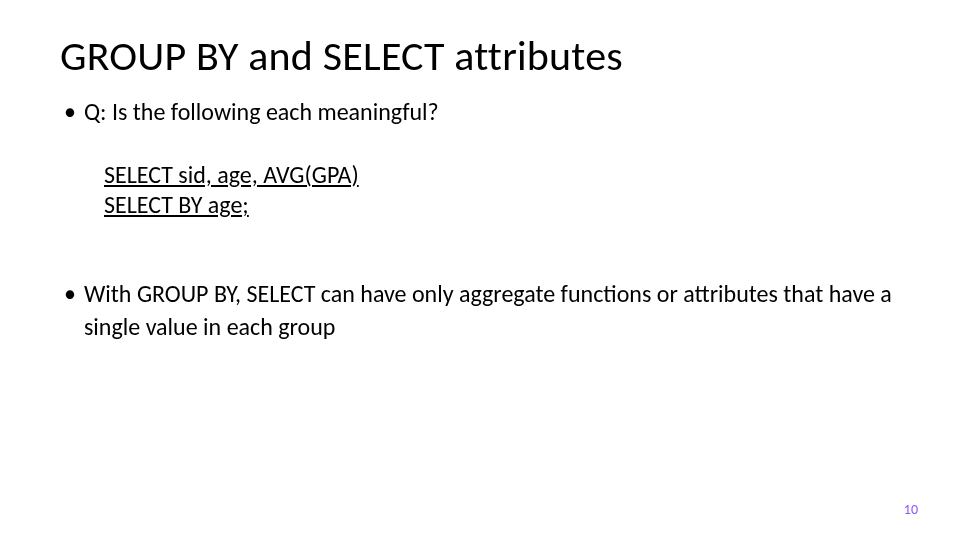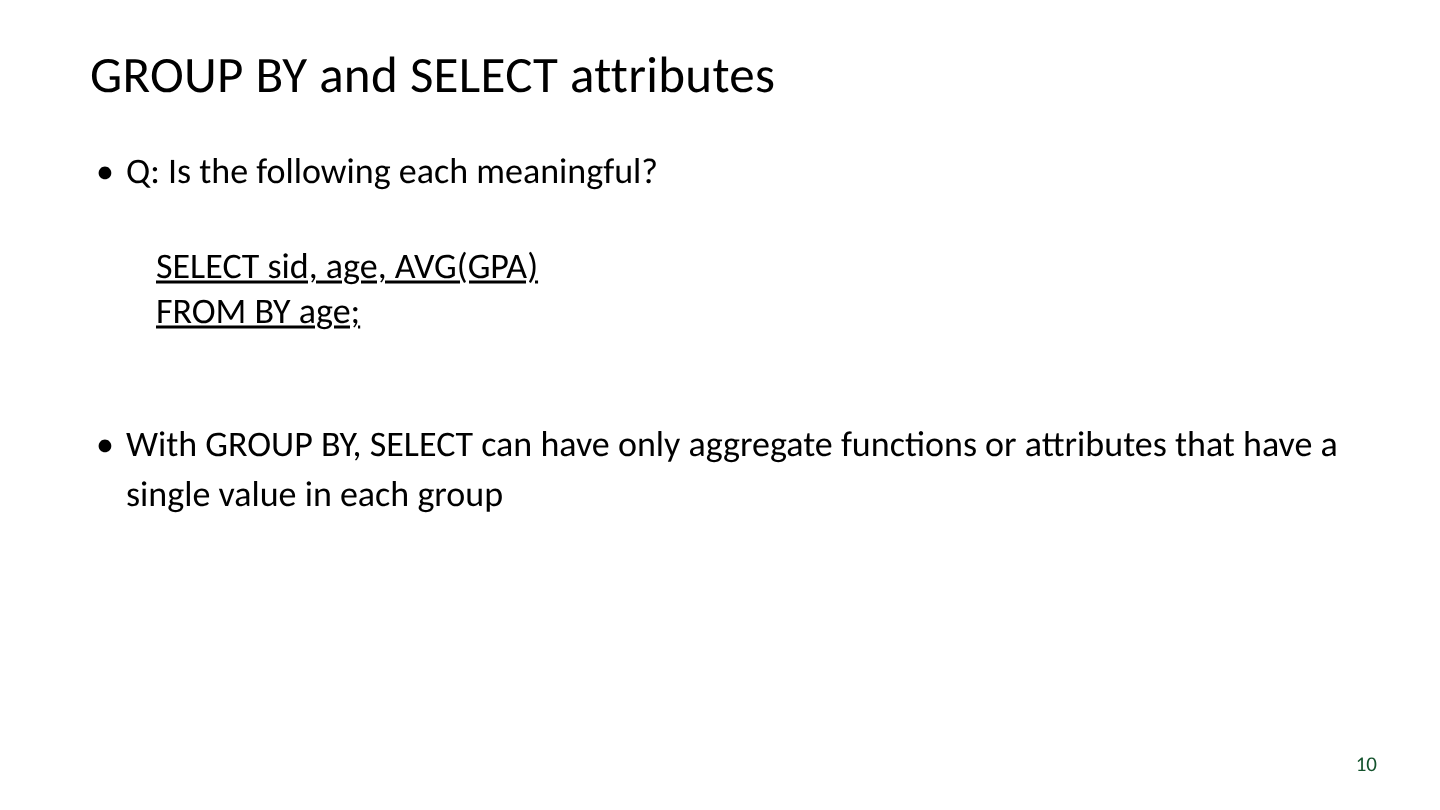--- a/index.html
+++ b/index.html
@@ -4,24 +4,24 @@
 <style>
   * { margin: 0; padding: 0; box-sizing: border-box; }
   html, body { width: 960px; height: 540px; background: #fff; font-family: Calibri, "Segoe UI", Arial, sans-serif; color: #000; }
   .slide {
     position: relative;
     width: 960px;
     height: 540px;
     padding: 30px 60px 0 60px;
   }
   .title {
-    font-size: 34px;
+    font-size: 42px;
     font-weight: 400;
     letter-spacing: 0.2px;
-    margin-bottom: 28px;
+    margin-bottom: 15px;
   }
   .bullet {
     font-size: 24px;
     line-height: 1.35;
     margin-left: 4px;
     margin-bottom: 6px;
     display: flex;
   }
   .bullet .dot {
     flex: 0 0 auto;
@@ -36,38 +36,38 @@
     margin: 32px 0 0 44px;
     text-decoration: underline;
   }
   .code-line { white-space: pre; }
   .spacer-mid { height: 58px; }
   .page-num {
     position: absolute;
     right: 42px;
     bottom: 22px;
     font-size: 14px;
-    color: #14532d;
+    color: #8b5cf6;
   }
 </style>
 </head>
 <body>
 
 <div class="slide">
 
   <h1 class="title">GROUP BY and SELECT attributes</h1>
 
   <div class="bullet">
     <span class="dot">•</span>
     <span class="txt">Q: Is the following each meaningful?</span>
   </div>
 
   <div class="code-block">
     <div class="code-line">SELECT sid, age, AVG(GPA)</div>
-    <div class="code-line">FROM BY age;</div>
+    <div class="code-line">SELECT BY age;</div>
   </div>
 
   <div class="spacer-mid"></div>
 
   <div class="bullet">
     <span class="dot">•</span>
     <span class="txt">With GROUP BY, SELECT can have only aggregate functions or attributes that have a single value in each group</span>
   </div>
 
   <div class="page-num">10</div>

